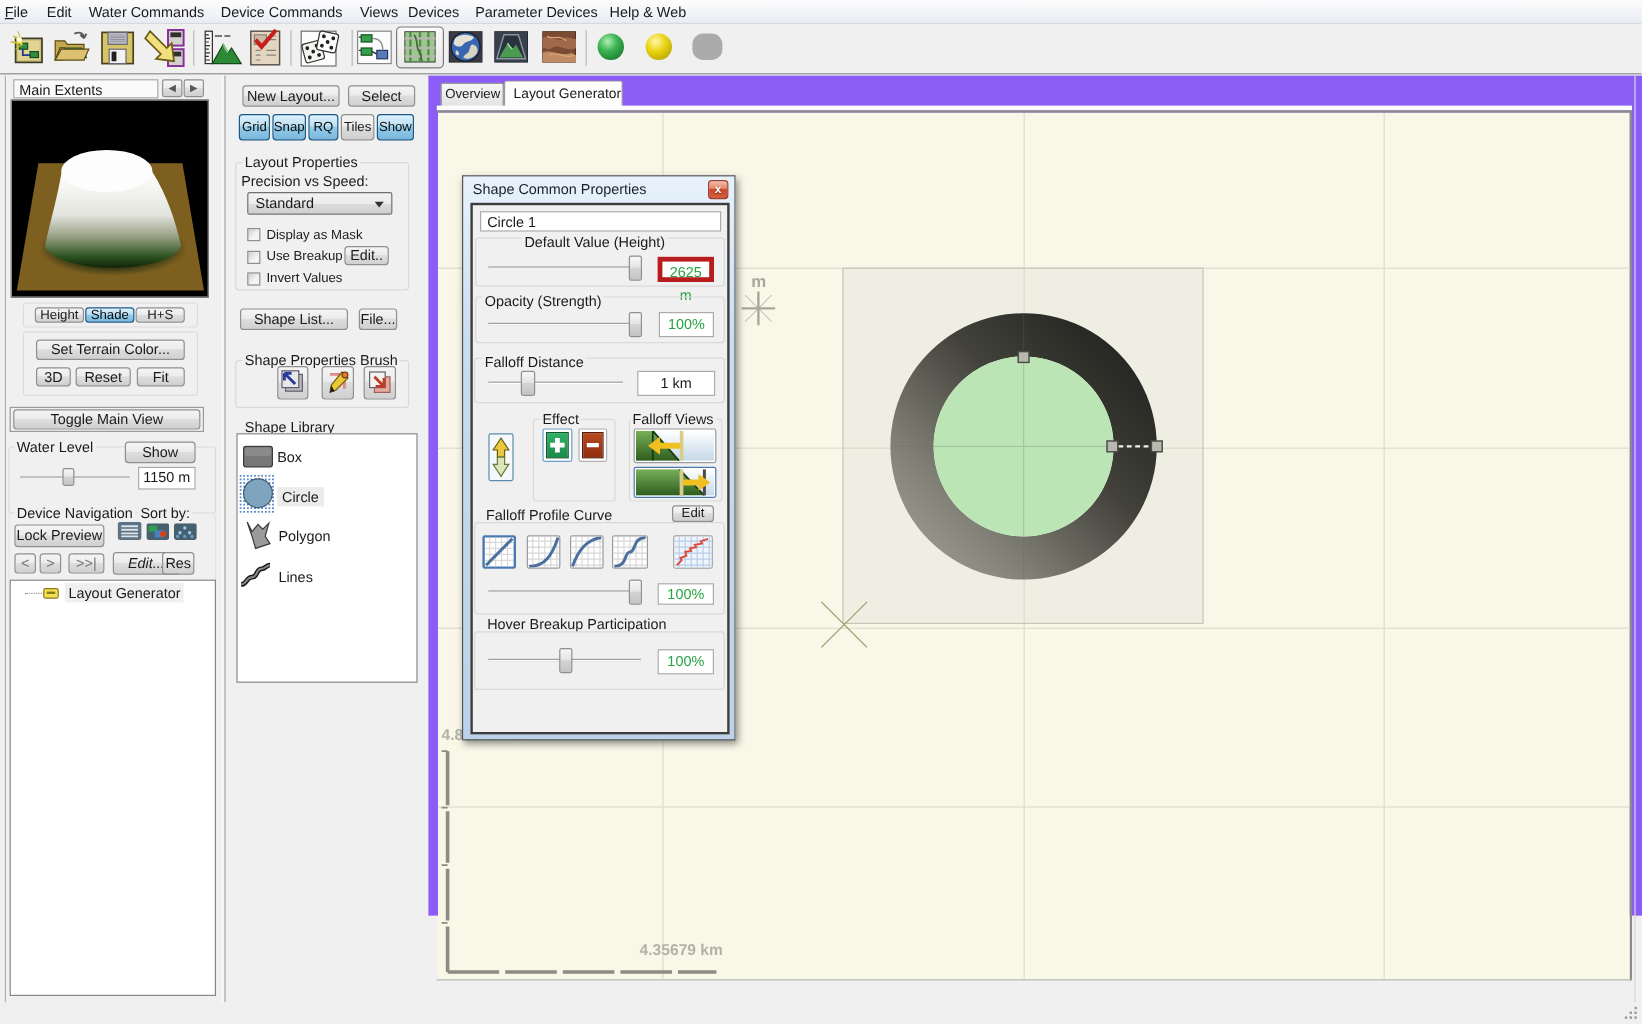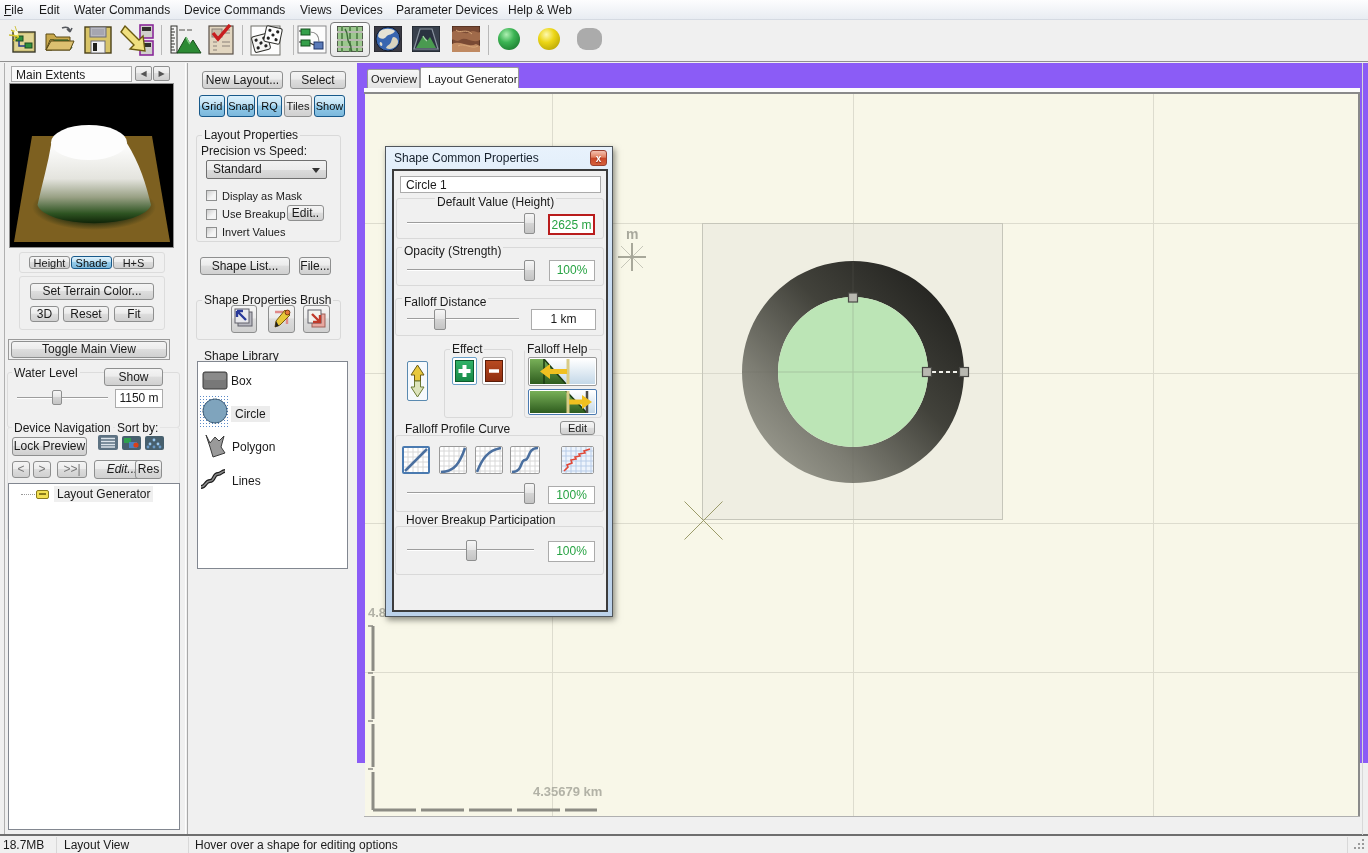--- a/index.html
+++ b/index.html
@@ -427,21 +427,21 @@
   <div class="abs" style="left:6px;top:22px;width:216px;height:443px;background:#f0f0f0;border:2px solid #3c3c3c;">
 
     <div class="tb" style="left:6px;top:5px;width:201px;height:17px;">
           <div class="lbl" style="left:5px;top:1px;">Circle 1</div>
         </div>
 
     <div class="gb" style="left:2px;top:27px;width:208px;height:41px;"></div>
     <div class="gbl" style="left:8px;top:24px;margin-left:33px;">Default Value (Height)</div>
     <div class="track" style="left:13px;top:51px;width:128px;"></div>
     <div class="thumb" style="left:130px;top:42px;"></div>
-    <div class="abs" style="left:154px;top:43px;width:47px;height:21px;background:#fff;border:2px solid #b91c1c;text-align:center;line-height:19px;" class2="tb"><span class="grn">2625 m</span></div>
+    <div class="abs" style="left:154px;top:43px;width:47px;height:21px;background:#fff;border:4px solid #b91c1c;text-align:center;line-height:19px;" class2="tb"><span class="grn">2625 m</span></div>
 
     <div class="gb" style="left:2px;top:76px;width:208px;height:39px;"></div>
     <div class="gbl" style="left:8px;top:73px;">Opacity (Strength)</div>
     <div class="track" style="left:13px;top:98px;width:128px;"></div>
     <div class="thumb" style="left:130px;top:89px;"></div>
     <div class="abs" style="left:155px;top:89px;width:46px;height:21px;background:#fff;border:1px solid #ababab;text-align:center;line-height:19px;"><span class="grn">100%</span></div>
 
     <div class="gb" style="left:1px;top:127px;width:209px;height:38px;"></div>
     <div class="gbl" style="left:8px;top:124px;">Falloff Distance</div>
     <div class="track" style="left:13px;top:147px;width:112px;"></div>
@@ -462,21 +462,21 @@
               <path d="M8.5 4 V16 M2.5 10 H14.5" stroke="#fff" stroke-width="4"></path>
             </svg></div>
     </div>
     <div class="abs" style="left:88px;top:186px;width:24px;height:28px;border:1px solid #b0b0b0;border-radius:2px;background:#fff;">
       <div class="abs" style="left:2px;top:2px;width:18px;height:22px;background:linear-gradient(#b84a20,#902e10);border:1px solid #5a1c08;"><svg width="16" height="20">
               <path d="M3 10 H13" stroke="#fff" stroke-width="3.5"></path>
             </svg></div>
     </div>
 
     <div class="gb" style="left:130px;top:178px;width:78px;height:69px;"></div>
-    <div class="gbl" style="left:131px;top:171px;">Falloff Help</div>
+    <div class="gbl" style="left:131px;top:171px;">Falloff Views</div>
     <div class="abs" style="left:134px;top:186px;width:69px;height:29px;border:1px solid #9a9a9a;border-radius:2px;background:#fff;padding:1px;">
       <svg width="65" height="25" viewBox="0 0 65 25">
         <defs>
               <linearGradient id="wbg" x1="0" y1="0" x2="0" y2="1">
                 <stop offset="0" stop-color="#ffffff"></stop>
                 <stop offset="1" stop-color="#c4d8e8"></stop>
               </linearGradient>
         <linearGradient id="grn1" x1="0" y1="0" x2="0" y2="1">
                 <stop offset="0" stop-color="#78b058"></stop>
                 <stop offset="1" stop-color="#2e5c1e"></stop>
@@ -550,28 +550,20 @@
     <div class="abs" style="left:154px;top:315px;width:47px;height:18px;background:#fff;border:1px solid #ababab;text-align:center;line-height:16px;"><span class="grn">100%</span></div>
 
     <div class="gbl" style="left:10px;top:342px;">Hover Breakup Participation</div>
     <div class="gb" style="left:1px;top:355px;width:209px;height:49px;"></div>
     <div class="track" style="left:13px;top:378px;width:127px;"></div>
     <div class="thumb" style="left:72px;top:369px;"></div>
     <div class="abs" style="left:154px;top:370px;width:47px;height:21px;background:#fff;border:1px solid #ababab;text-align:center;line-height:19px;"><span class="grn">100%</span></div>
   </div>
 </div>
 
-<div class="abs" style="left:0;top:834px;width:1368px;height:19px;background:#f0f0f0;border-top:2px solid #6e6e6e;">
-  <div class="lbl" style="left:3px;top:2px;">18.7MB</div>
-  <div class="vsep" style="left:56px;top:1px;height:16px;background:#d8d8d8;"></div>
-  <div class="lbl" style="left:64px;top:2px;">Layout View</div>
-  <div class="vsep" style="left:188px;top:1px;height:16px;background:#d8d8d8;"></div>
-  <div class="lbl" style="left:195px;top:2px;">Hover over a shape for editing options</div>
-  <div class="vsep" style="left:1347px;top:1px;height:16px;background:#d8d8d8;"></div>
-</div>
 
 <div class="abs" style="left:1362px;top:63px;width:1px;height:772px;background:#d8d8d8;"></div>
 <svg class="abs" style="left:1352px;top:838px" width="14" height="13">
   <g fill="#9a9a9a">
         <rect x="10" y="9" width="2" height="2"></rect>
         <rect x="6" y="9" width="2" height="2"></rect>
         <rect x="2" y="9" width="2" height="2"></rect>
         <rect x="10" y="5" width="2" height="2"></rect>
         <rect x="6" y="5" width="2" height="2"></rect>
         <rect x="10" y="1" width="2" height="2"></rect>

